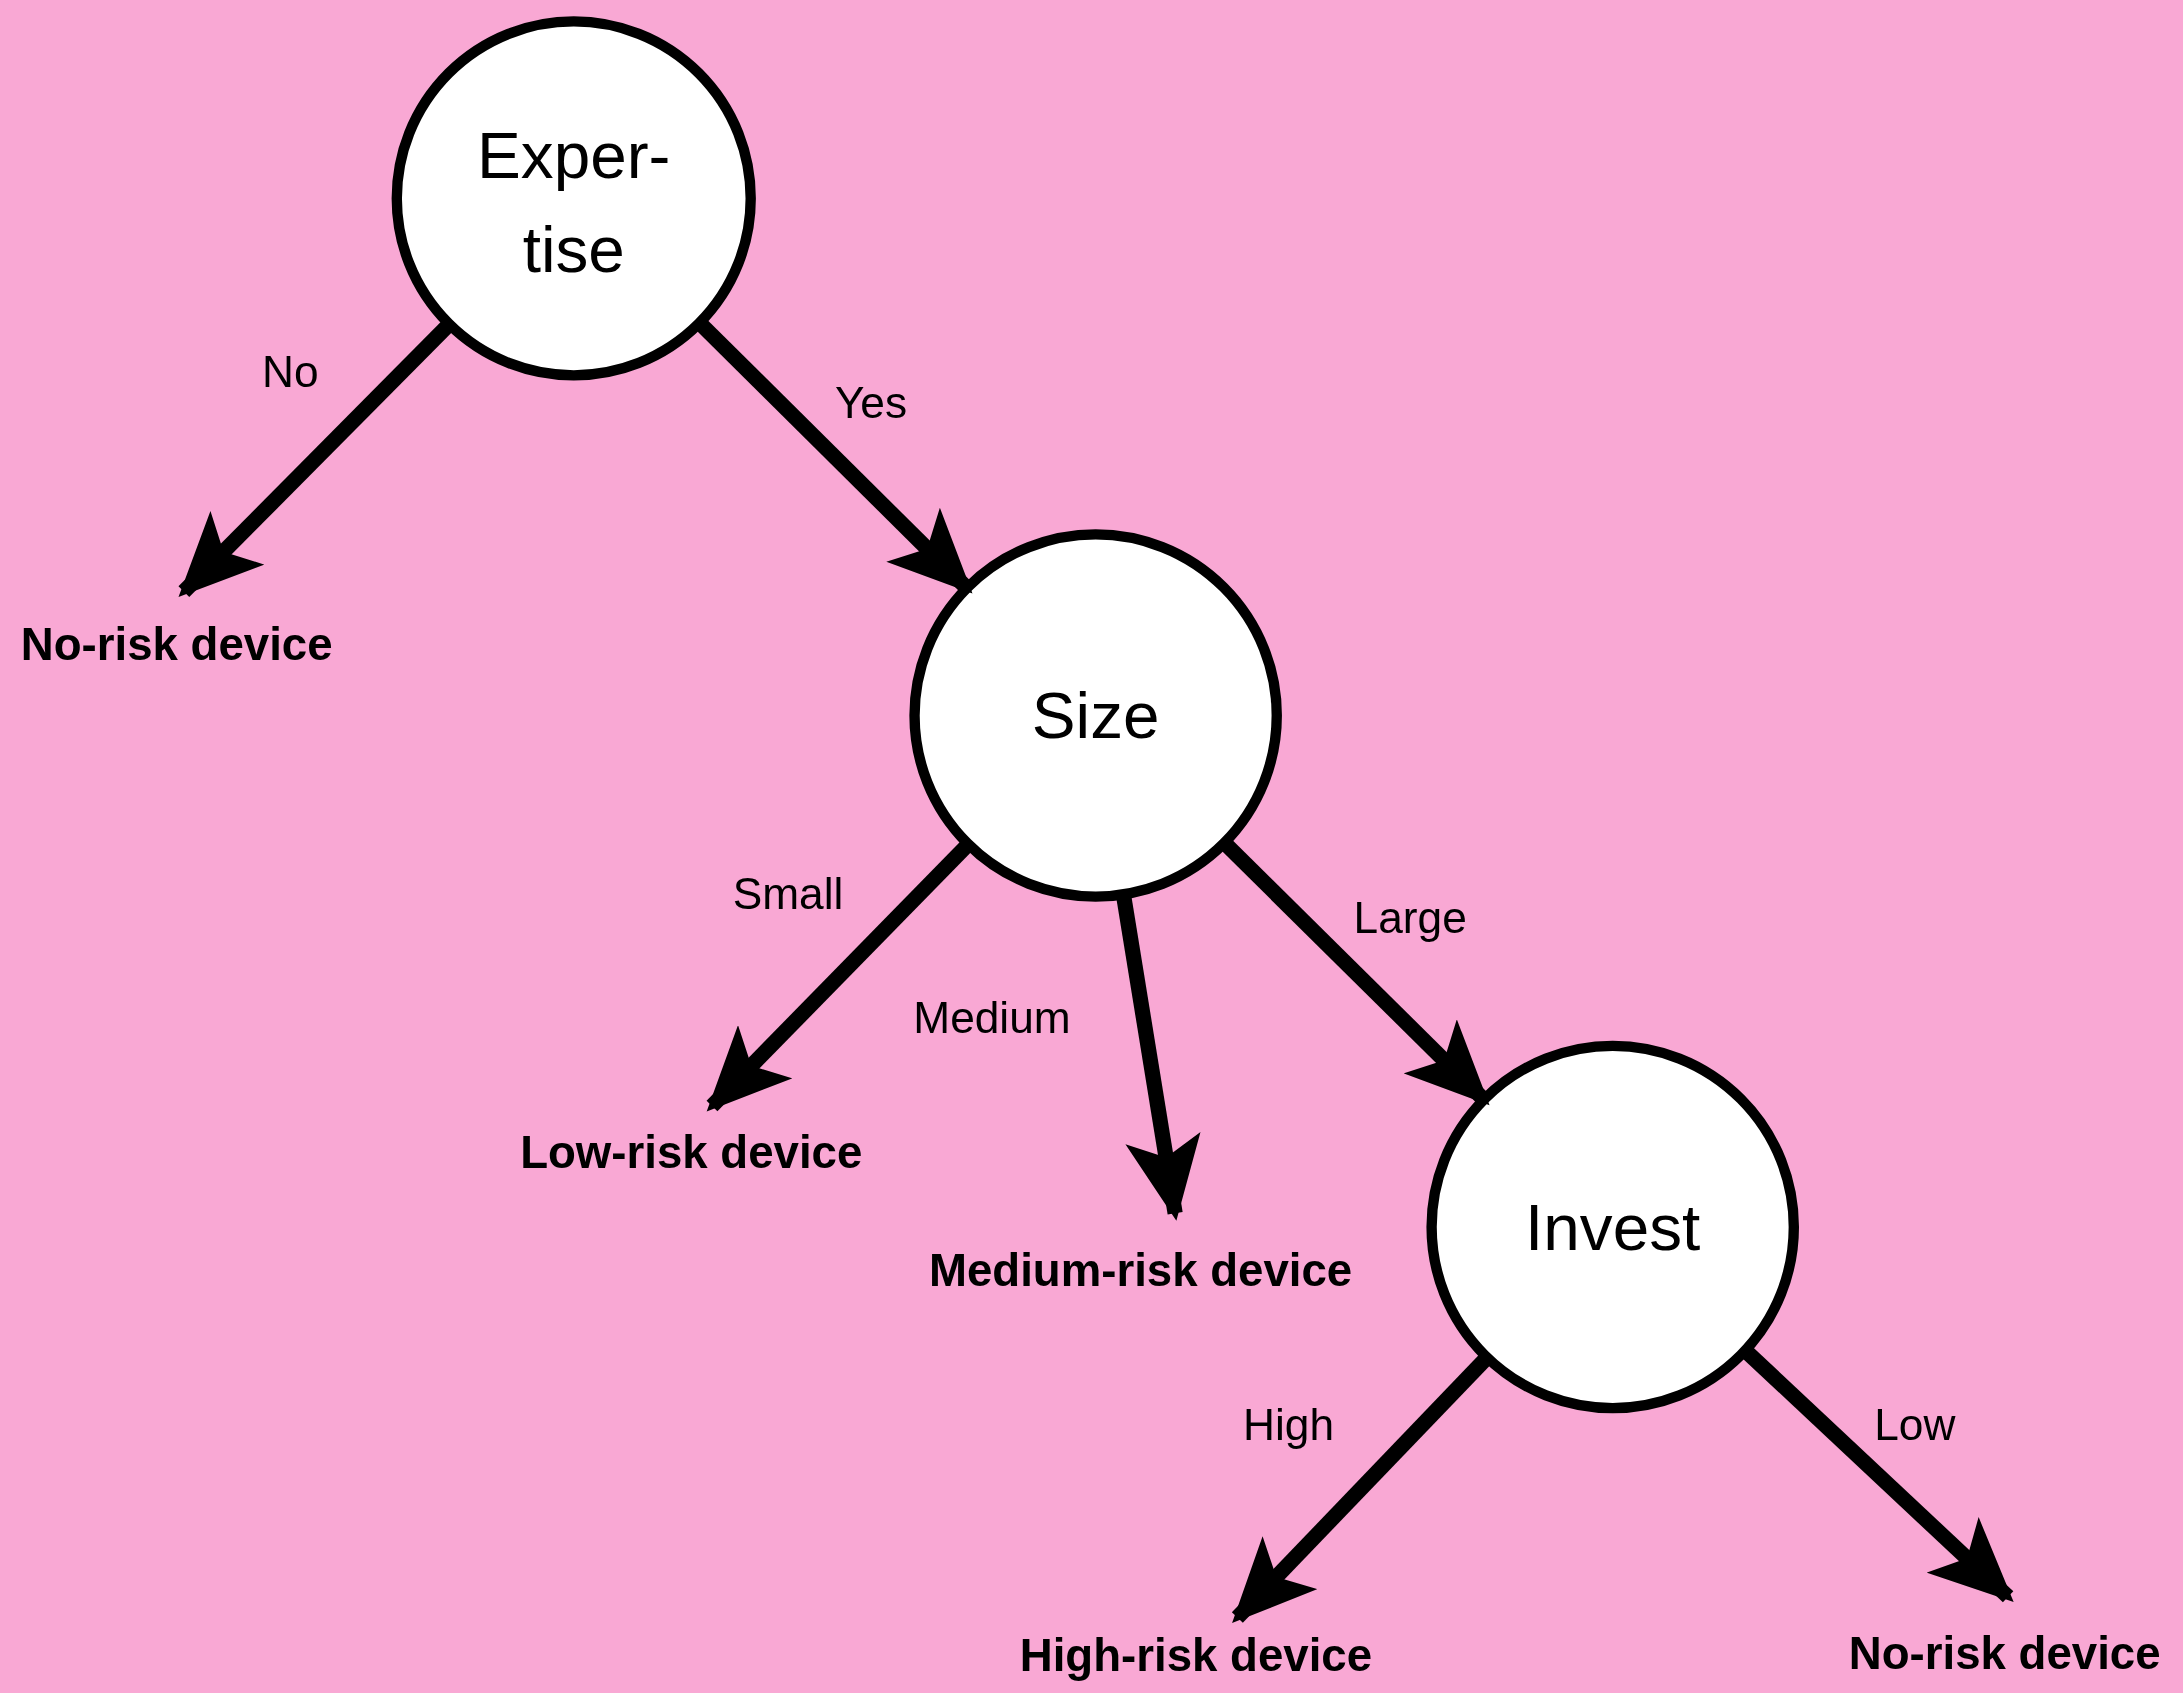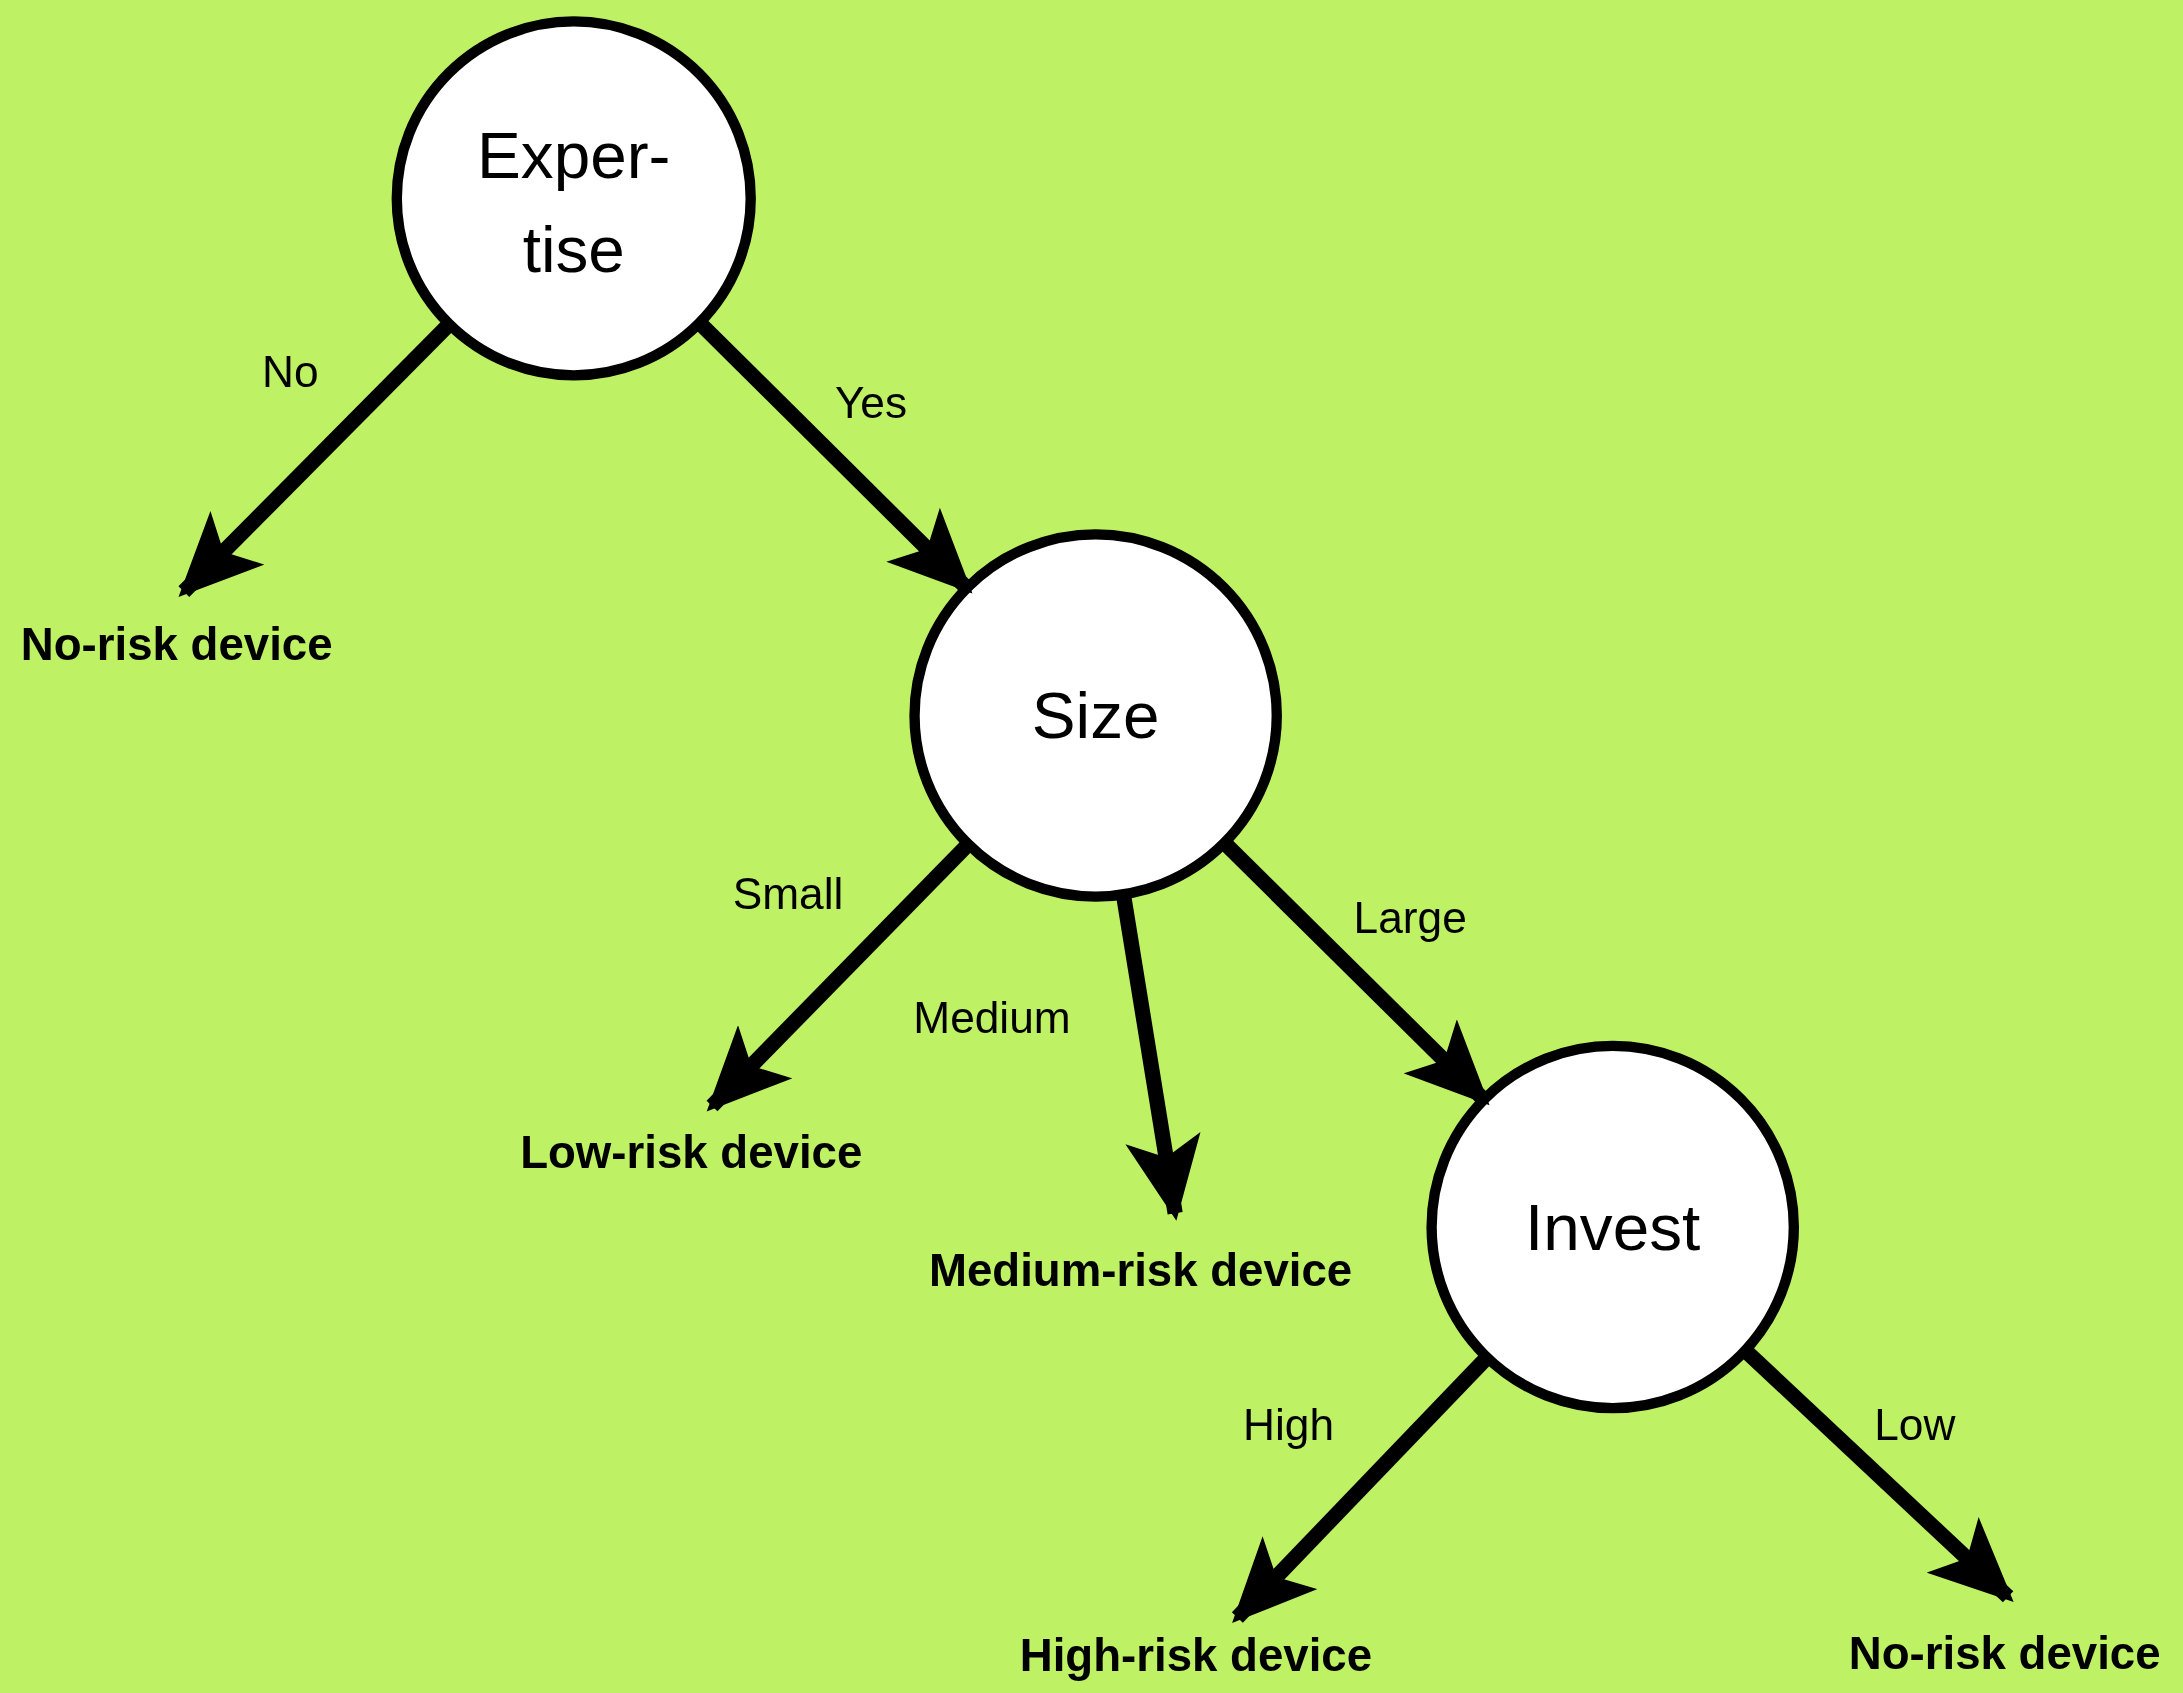--- a/index.html
+++ b/index.html
@@ -2,21 +2,21 @@
 <html style="font-size:11px"><head>
 <meta charset="utf-8">
 <style>
   html, body {
     margin: 0;
     padding: 0;
     background: #ffffff;
   }
   .diagram-wrap {
     width: 100%;
-    background: #bef264;
+    background: #f9a8d4;
   }
   svg {
     display: block;
     width: 100%;
     height: auto;
     font-family: "Liberation Sans", "DejaVu Sans", sans-serif;
   }
   .node-circle {
     fill: #ffffff;
     stroke: #000000;

